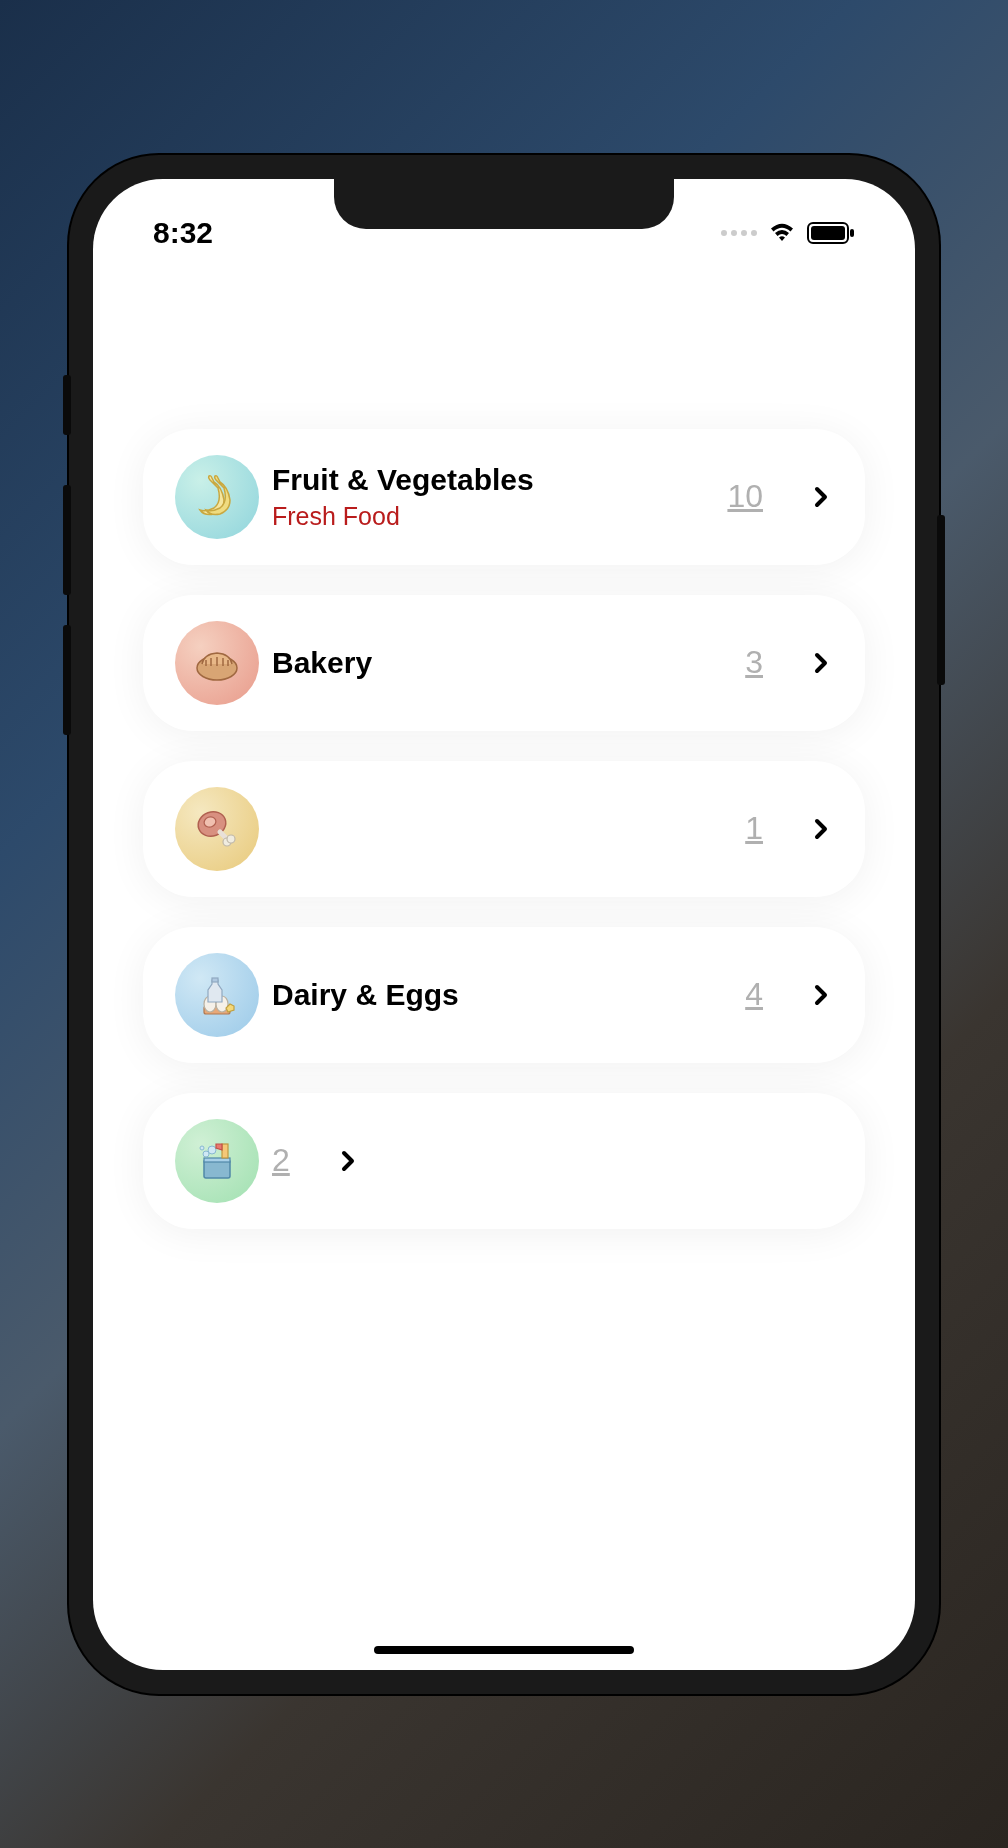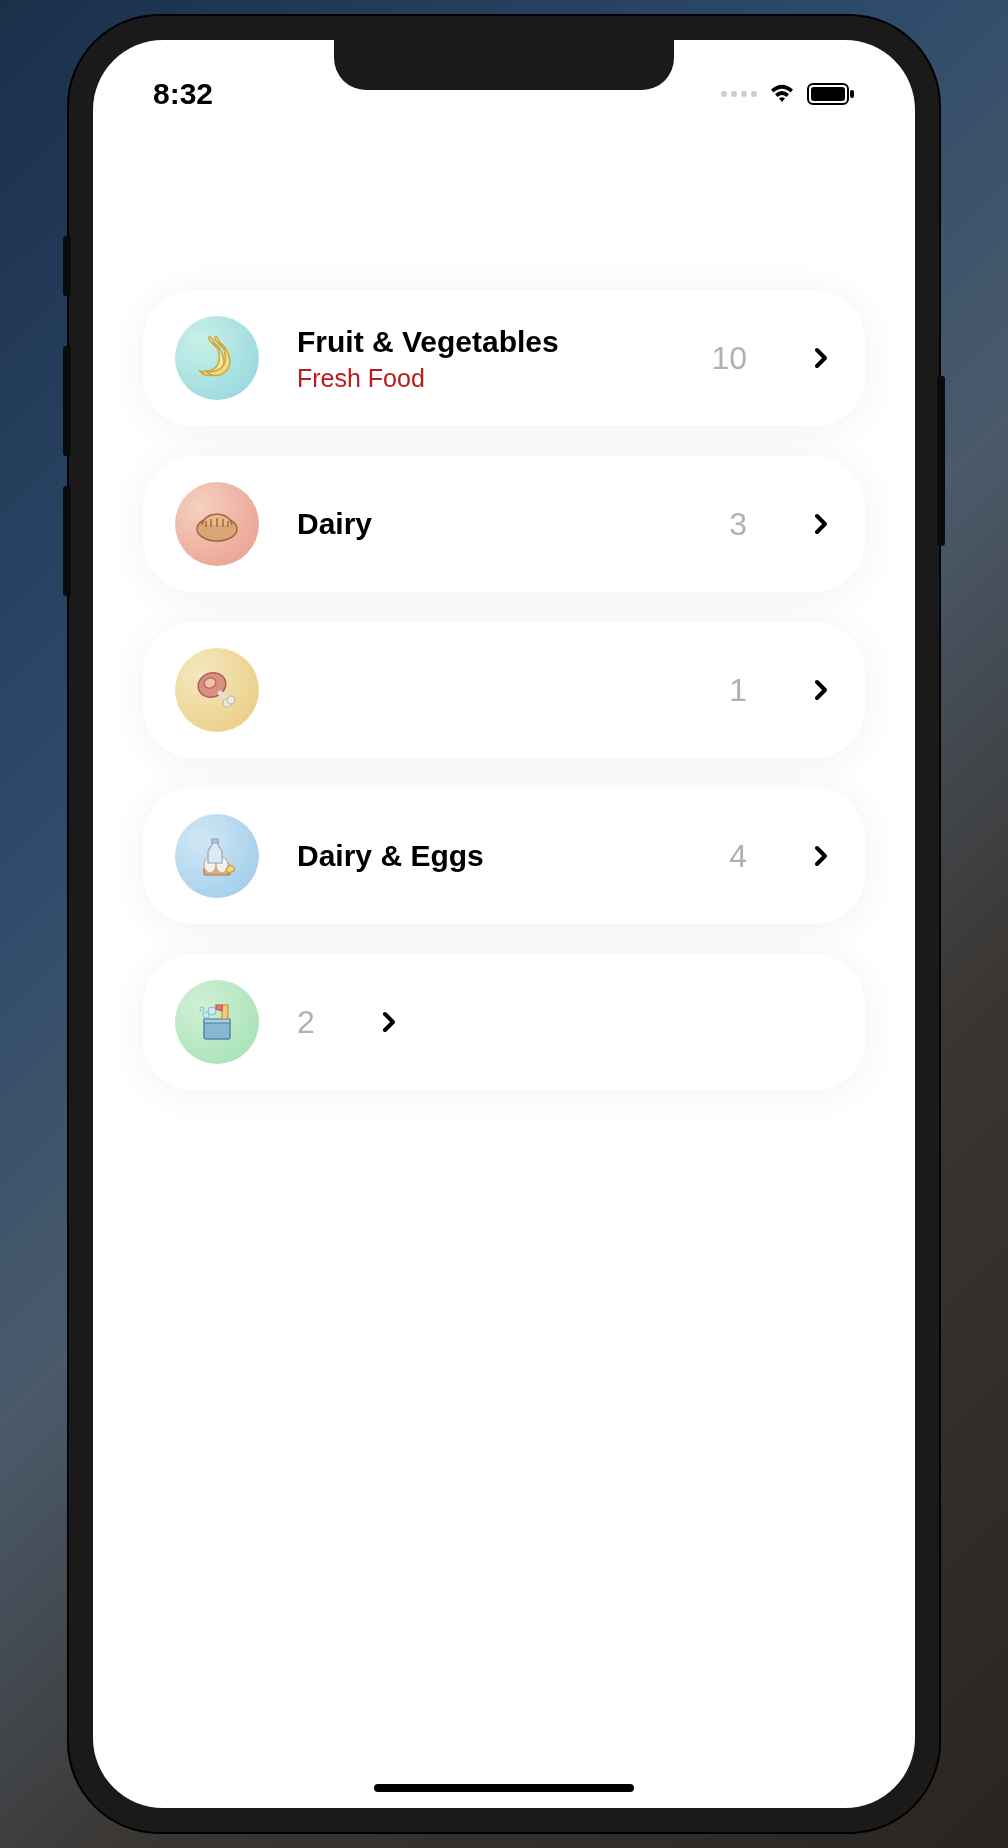--- a/index.html
+++ b/index.html
@@ -14,21 +14,21 @@
       width: 1008px;
       height: 1848px;
       display: flex;
       align-items: center;
       justify-content: center;
       overflow: hidden;
     }
 
     .device-frame {
       width: 870px;
-      height: 1816px;
+      height: 1539px;
       background: #1a1a1a;
       border-radius: 90px;
       padding: 24px;
       position: relative;
       box-shadow: 0 0 0 2px #000;
     }
 
     .side-button {
       position: absolute;
       background: #0a0a0a;
@@ -95,21 +95,21 @@
       padding: 170px 50px 0 50px;
     }
 
     .list-card {
       background: #fff;
       border-radius: 50px;
       padding: 26px 32px;
       margin-bottom: 30px;
       display: flex;
       align-items: center;
-      gap: 38px;
+      gap: 13px;
       box-shadow: 0 4px 40px rgba(0,0,0,0.06);
       cursor: pointer;
     }
 
     .card-icon {
       width: 84px;
       height: 84px;
       border-radius: 50%;
       display: flex;
       align-items: center;
@@ -131,21 +131,22 @@
     .card-subtitle {
       font-size: 25px;
       color: #b91c1c;
       margin-top: 4px;
     }
 
     .card-count {
       font-size: 32px;
       color: #b0b0b0;
       font-weight: 400;
-      margin-right: 24px;
+      margin-right: 33px;
+      text-decoration: underline;
     }
 
     .chevron {
       width: 24px;
       height: 24px;
       flex-shrink: 0;
     }
 
     .home-indicator {
       position: absolute;
@@ -222,21 +223,21 @@
             <ellipse cx="25" cy="30" rx="20" ry="12" fill="#d8a574" stroke="#a06840" stroke-width="1.5"></ellipse>
             <path d="M10 26 Q12 16 25 15 Q38 16 40 26" fill="#e8b888" stroke="#a06840" stroke-width="1.5"></path>
             <line x1="14" y1="22" x2="14" y2="28" stroke="#a06840" stroke-width="1.5"></line>
             <line x1="19" y1="20" x2="19" y2="28" stroke="#a06840" stroke-width="1.5"></line>
             <line x1="25" y1="19" x2="25" y2="28" stroke="#a06840" stroke-width="1.5"></line>
             <line x1="31" y1="20" x2="31" y2="28" stroke="#a06840" stroke-width="1.5"></line>
             <line x1="36" y1="22" x2="36" y2="28" stroke="#a06840" stroke-width="1.5"></line>
           </svg>
         </div>
         <div class="card-text">
-          <div class="card-title">Dairy</div>
+          <div class="card-title">Bakery</div>
         </div>
         <div class="card-count">3</div>
         <svg class="chevron" viewBox="0 0 24 24">
           <path d="M8 4 L16 12 L8 20" fill="none" stroke="#000" stroke-width="4" stroke-linecap="round" stroke-linejoin="round"></path>
         </svg>
       </div>
 
       <div class="list-card">
         <div class="card-icon icon-meat">
           <svg width="50" height="50" viewBox="0 0 50 50">

